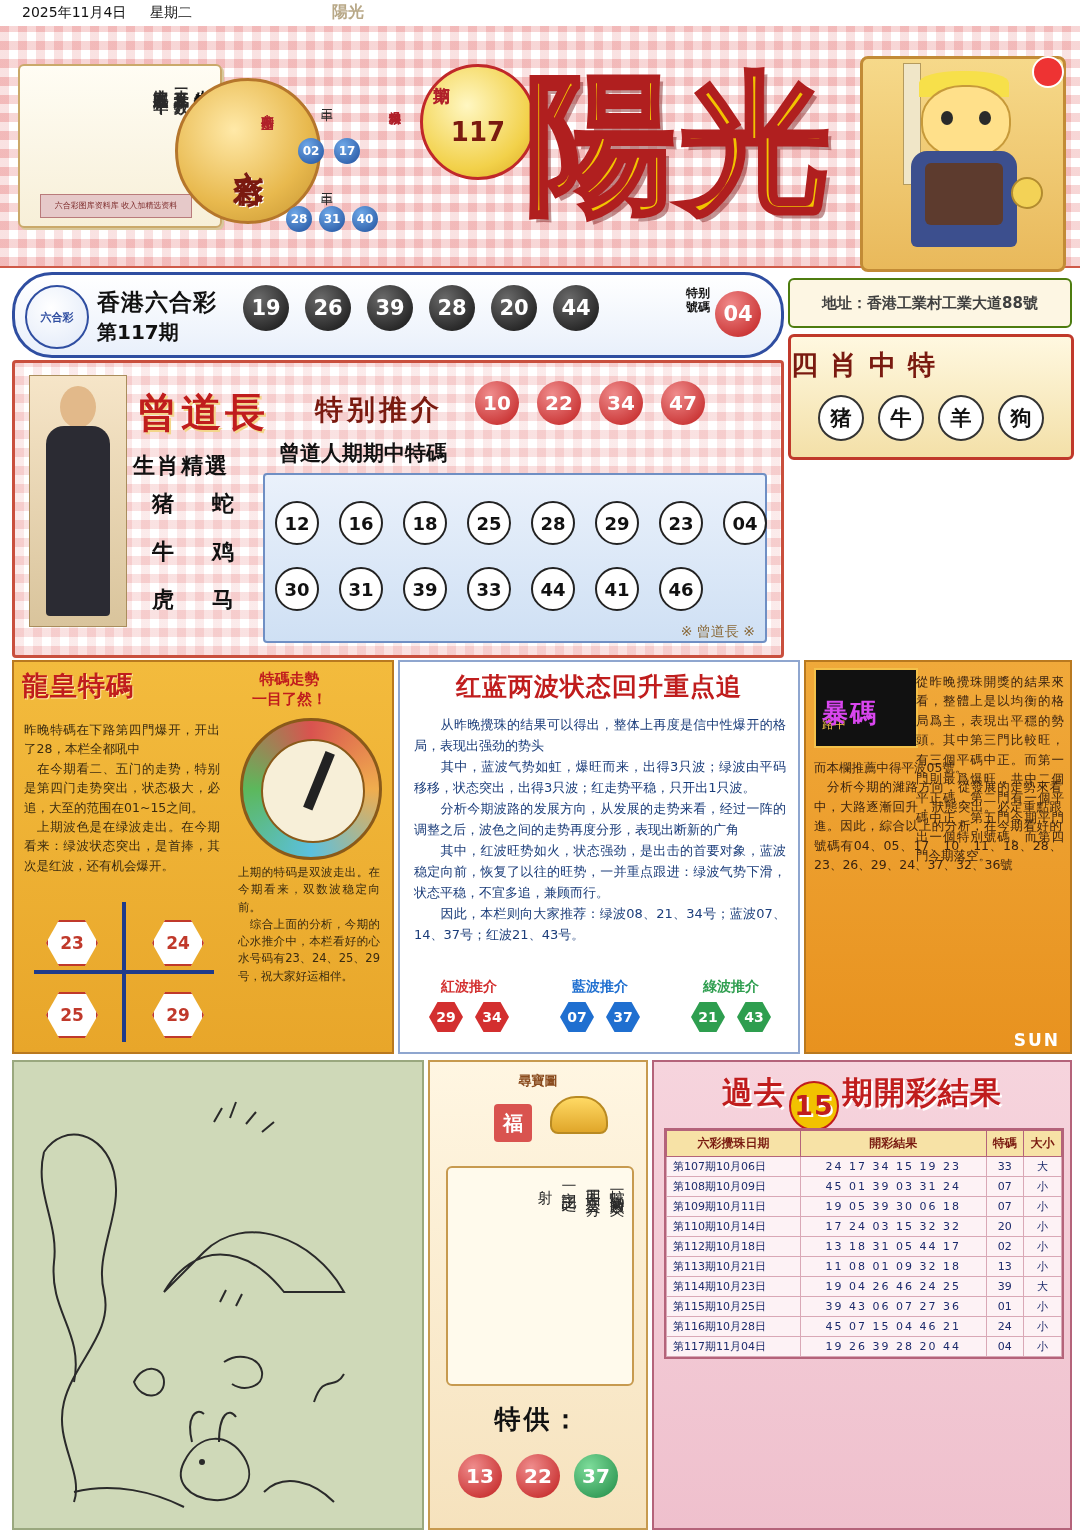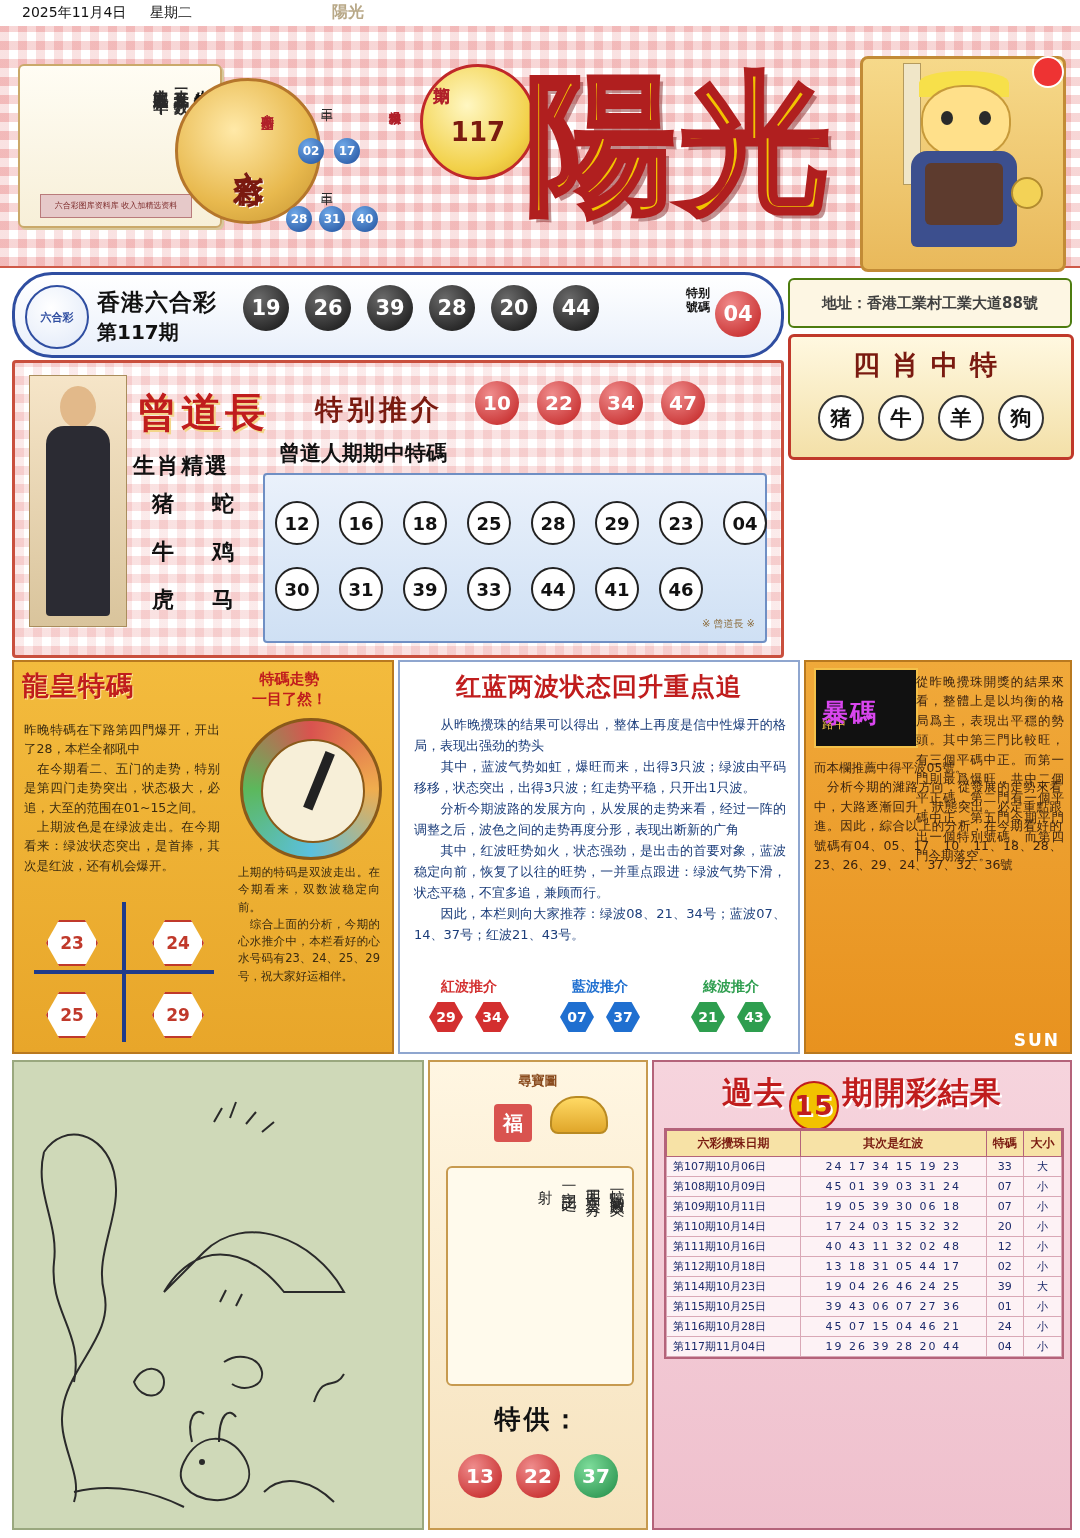--- a/index.html
+++ b/index.html
@@ -105,26 +105,26 @@
   .b-md{width:44px;height:44px;font-size:20px;}
   .zdz-sub{position:absolute;left:118px;top:88px;font-size:22px;font-weight:bold;color:#111;letter-spacing:2px;}
   .zodiac-grid{position:absolute;left:118px;top:126px;width:120px;display:grid;grid-template-columns:1fr 1fr;row-gap:18px;}
   .zodiac-grid span{font-size:22px;font-weight:bold;color:#111;text-align:center;}
   .zdz-table{position:absolute;left:248px;top:110px;width:500px;height:166px;
     background:linear-gradient(180deg,#eaf1fb,#cfe0f4);border:2px solid #6f8fc4;border-radius:4px;}
   .zdz-table .cap{position:absolute;left:14px;top:-36px;font-size:21px;font-weight:bold;color:#111;}
   .zdz-row{position:absolute;left:10px;display:flex;gap:20px;}
   .b-out{width:40px;height:40px;font-size:18px;border-radius:50%;display:flex;align-items:center;justify-content:center;
     background:#fff;color:#111;border:2px solid #222;font-weight:bold;}
-  .zdz-sig{position:absolute;right:10px;bottom:10px;font-size:10px;color:#8a6a3a;}
+  .zdz-sig{position:absolute;right:10px;bottom:0;font-size:14px;color:#8a6a3a;}
 
   
   .fourbox{position:absolute;left:788px;top:334px;width:280px;height:120px;background:linear-gradient(180deg,#fff8e0,#f3e0a8);
     border:3px solid #c0392b;border-radius:6px;}
-  .fb-title{position:absolute;left:0;top:10px;width:280px;text-align:center;font-size:27px;font-weight:bold;color:#7a1a10;letter-spacing:12px;}
+  .fb-title{position:absolute;left:0;top:10px;width:280px;font-size:27px;font-weight:bold;color:#7a1a10;letter-spacing:12px;}
   .fb-items{position:absolute;left:0;top:58px;width:280px;display:flex;justify-content:center;gap:14px;}
   .fb-items span{width:42px;height:42px;border-radius:50%;background:#fff;border:2px solid #333;display:flex;align-items:center;justify-content:center;font-size:21px;font-weight:bold;color:#111;}
 
   
   .midrow{position:absolute;left:12px;top:660px;width:1056px;height:390px;}
   .col1{position:absolute;left:0;top:0;width:378px;height:390px;background:linear-gradient(180deg,#f3bb3d,#e8a62a);border:2px solid #b9791f;}
   .c1-title{position:absolute;left:8px;top:6px;font-size:27px;font-weight:bold;color:#c01d1d;text-shadow:1px 1px 0 #ffe9a0;letter-spacing:1px;}
   .c1-sub{position:absolute;left:238px;top:8px;font-size:15px;font-weight:bold;color:#c01d1d;line-height:1.3;text-align:center;}
   .c1-text{position:absolute;left:10px;top:58px;width:196px;font-size:12.5px;color:#3a2b10;line-height:1.55;text-align:justify;}
   .compass{position:absolute;left:226px;top:56px;width:136px;height:136px;border-radius:50%;
@@ -435,21 +435,21 @@
 
     <div class="bcol3">
       <div class="hist-title">
         <span>過去</span><span class="hist-badge">15</span><span>期開彩結果</span>
       </div>
       <div class="htable">
         <table>
           <thead>
             <tr>
               <th>六彩攪珠日期</th>
-              <th>其次是红波</th>
+              <th>開彩結果</th>
               <th>特碼</th>
               <th>大小</th>
             </tr>
           </thead>
           <tbody id="history-body">
               <tr>
                 <td class="date">第107期10月06日</td>
                 <td class="nums">24  17  34  15  19  23</td>
                 <td>33</td>
                 <td>大</td>
@@ -466,29 +466,29 @@
                 <td>07</td>
                 <td>小</td>
               </tr>
               <tr>
                 <td class="date">第110期10月14日</td>
                 <td class="nums">17  24  03  15  32  32</td>
                 <td>20</td>
                 <td>小</td>
               </tr>
               <tr>
-                <td class="date">第111期10月16日</td>
-                <td class="nums">40  43  11  32  02  48</td>
-                <td>12</td>
-                <td>小</td>
-              </tr>
-              <tr>
                 <td class="date">第112期10月18日</td>
                 <td class="nums">13  18  31  05  44  17</td>
                 <td>02</td>
+                <td>小</td>
+              </tr>
+              <tr>
+                <td class="date">第113期10月21日</td>
+                <td class="nums">11  08  01  09  32  18</td>
+                <td>13</td>
                 <td>小</td>
               </tr>
               <tr>
                 <td class="date">第114期10月23日</td>
                 <td class="nums">19  04  26  46  24  25</td>
                 <td>39</td>
                 <td>大</td>
               </tr>
               <tr>
                 <td class="date">第115期10月25日</td>

